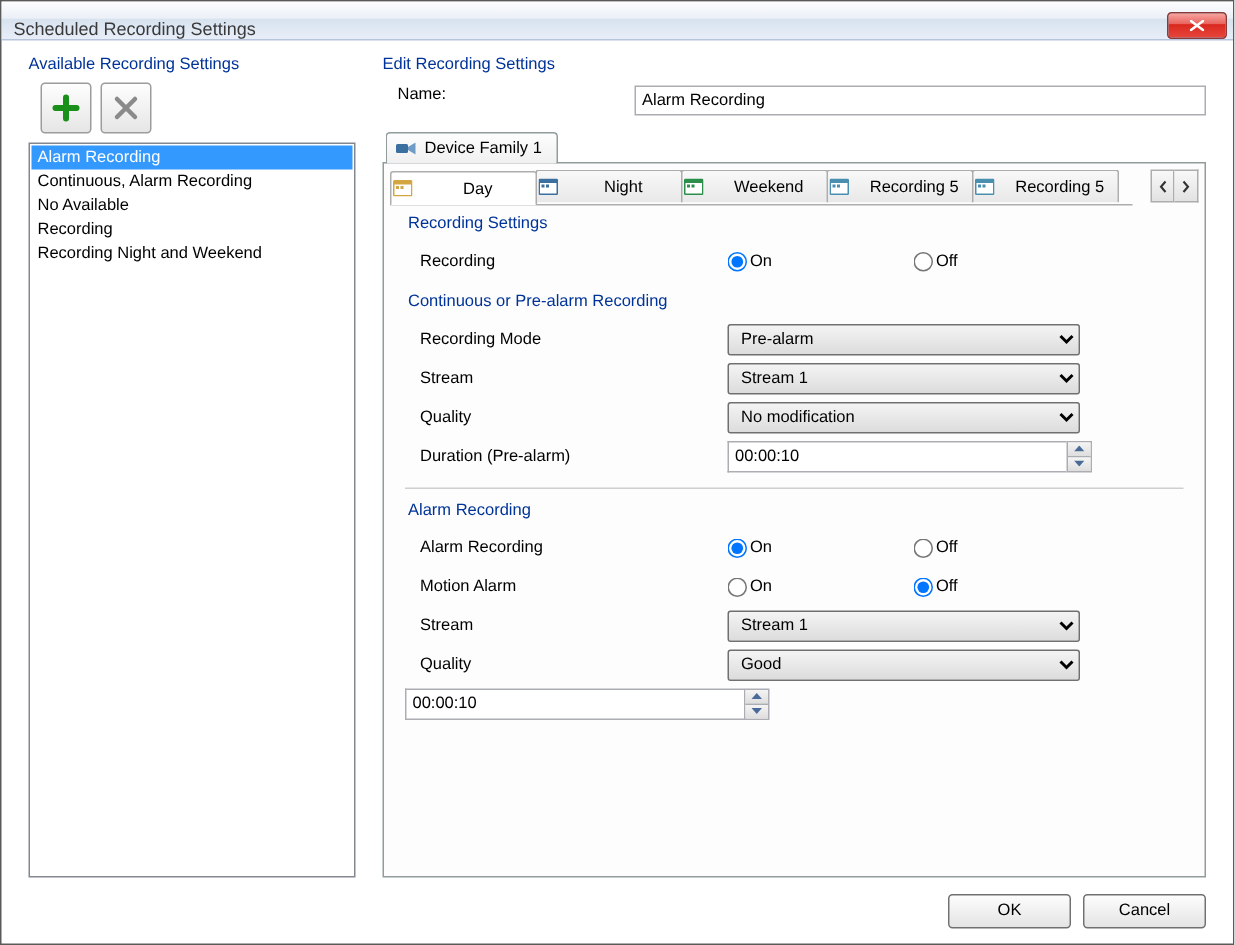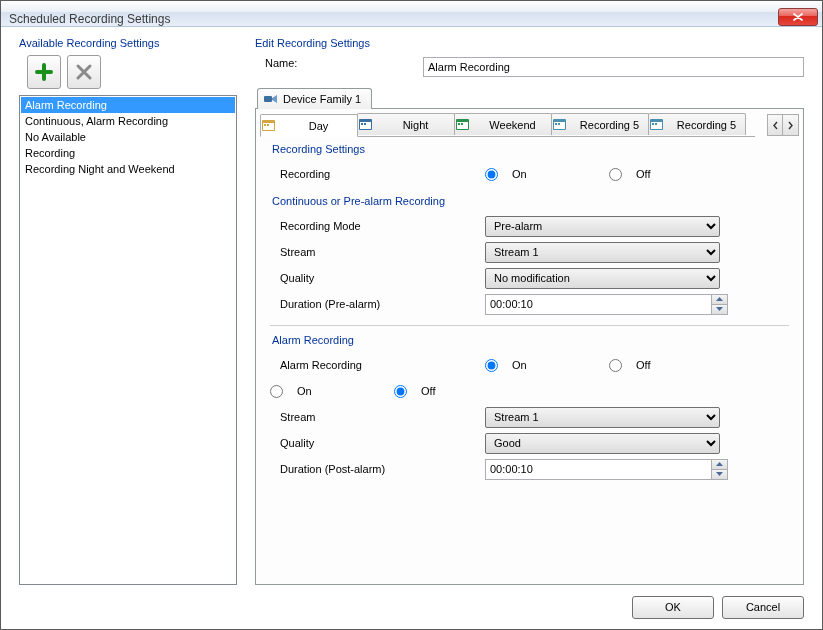--- a/index.html
+++ b/index.html
@@ -89,21 +89,21 @@
     justify-content:flex-end;
   }
   .ico-box { width:14px; height:14px; display:inline-flex; align-items:center; justify-content:center; }
   .outer-panel {
     border:1px solid #919b9c;
     flex:1; min-height:0;
     display:flex; flex-direction:column;
     padding:4px 4px;
     background:#fdfdfd;
   }
-  .inner-tabs-wrap { display:flex; align-items:center;gap:12px; }
+  .inner-tabs-wrap { display:flex; align-items:flex-start;gap:12px; }
   .inner-tabs {
     display:flex;
     flex:1;
     border-bottom:1px solid #adadad;
   }
   .inner-tab {
     flex:0 0 98px;
     border:1px solid #adadad;
     border-bottom:none;
     background:linear-gradient(to bottom,#f8f8f8,#e8e8e8);
@@ -130,21 +130,21 @@
     background:linear-gradient(to bottom,#f8f8f8,#e2e2e2);
     display:flex; align-items:center; justify-content:center;
     cursor:pointer;
   }
   .scroll-btn + .scroll-btn { border-left:none; }
   .settings-body { flex:1; overflow:auto; padding:2px 10px 4px 10px; }
   .section-head { color:#003399; margin:4px 0 6px 2px; }
   .row { display:flex; align-items:center; height:26px; }
   .row .lbl { width:215px; padding-left:10px; }
   .radio-grp { display:flex; align-items:center; gap:4px; }
-  .radio-grp .opt { display:flex; gap:12px; width:120px; }
+  .radio-grp .opt { display:flex; gap:0; width:120px; }
   .radio-grp input[type=radio] { margin:0 2px 0 0; }
   .select {
     width:235px; height:21px; font:inherit;
     border:1px solid #707070;
     background:linear-gradient(to bottom,#f4f4f4,#dcdcdc);
     padding:1px 4px;
     border-radius:2px;
   }
   .spinner-wrap {
     width:243px; height:21px;
@@ -362,41 +362,41 @@
                   <input type="radio" name="alarmrec" checked="" style="">
                   <span>On</span>
                 </label>
               <label class="opt">
                   <input type="radio" name="alarmrec" style="">
                   <span>Off</span>
                 </label>
             </div>
           </div>
           <div class="row">
+            <div class="lbl">Motion Alarm</div>
             <div class="radio-grp">
               <label class="opt">
                   <input type="radio" name="motion" style="">
                   <span>On</span>
                 </label>
               <label class="opt">
                   <input type="radio" name="motion" checked="" style="">
                   <span>Off</span>
                 </label>
             </div>
           </div>
           <div class="row">
             <div class="lbl">Stream</div>
             <select class="select"><option>Stream 1</option></select>
           </div>
           <div class="row">
             <div class="lbl">Quality</div>
             <select class="select"><option>Good</option></select>
           </div>
           <div class="row">
-            <div class="lbl">Duration (Post-alarm)</div>
             <div class="spinner-wrap">
               <input type="text" value="00:00:10" style="">
               <div class="spin-btns">
                 <div>
                     <svg width="7" height="4" viewBox="0 0 7 4">
                       <path d="M0 4 L3.5 0 L7 4 Z" fill="#4a6b99"></path>
                     </svg>
                   </div>
                 <div>
                     <svg width="7" height="4" viewBox="0 0 7 4">

